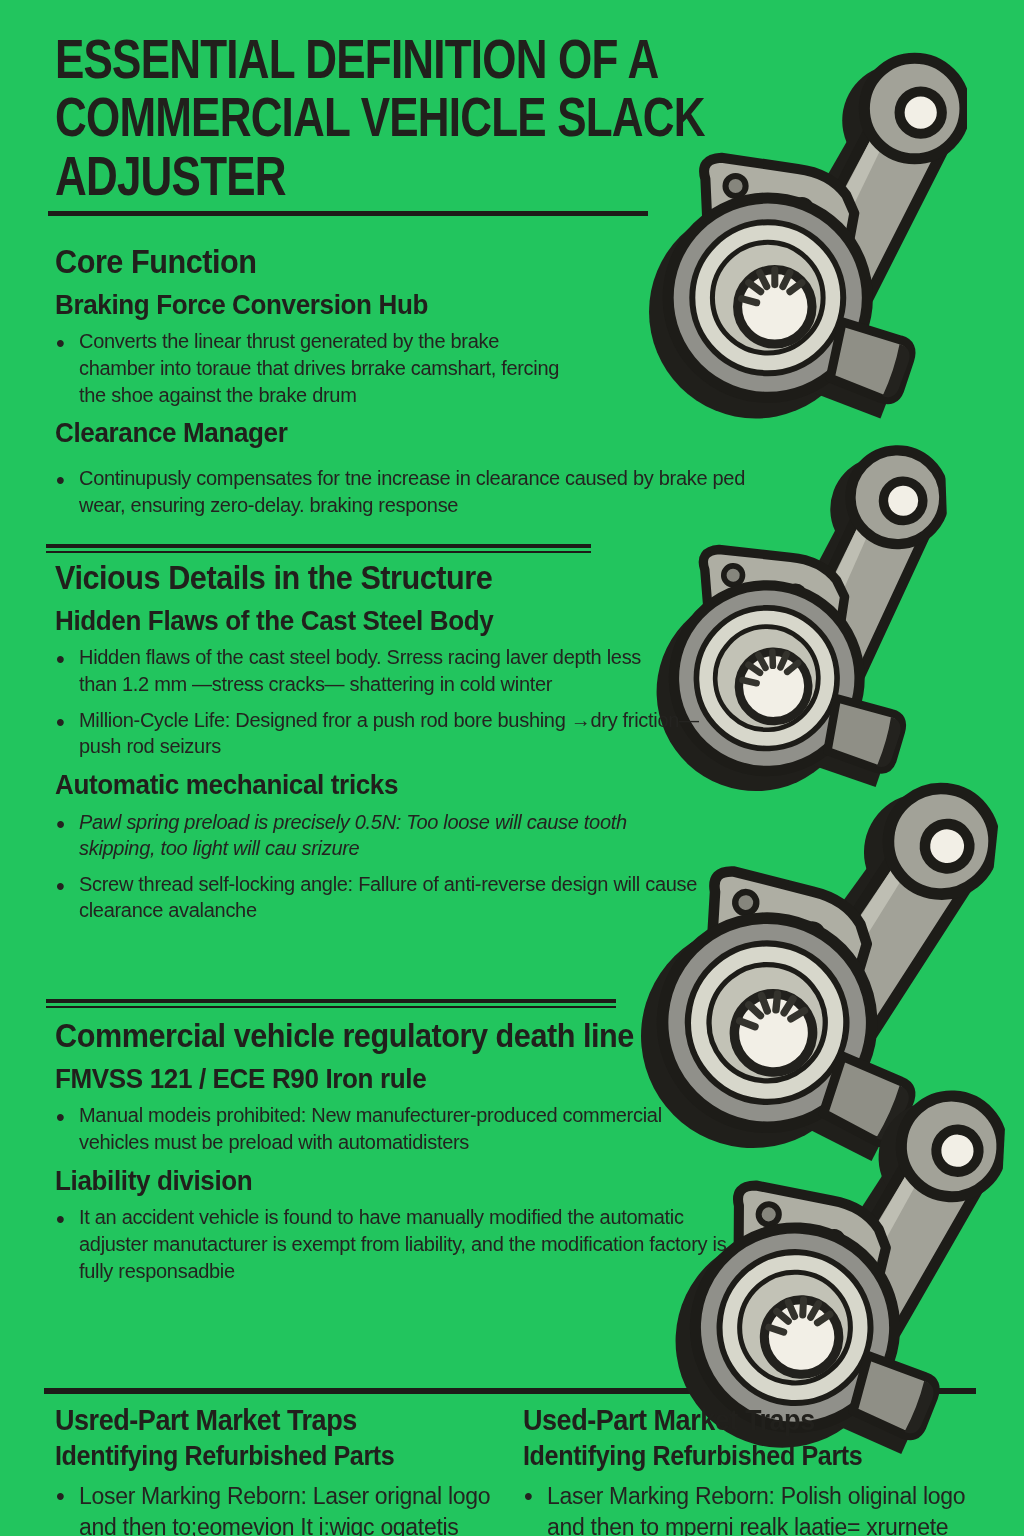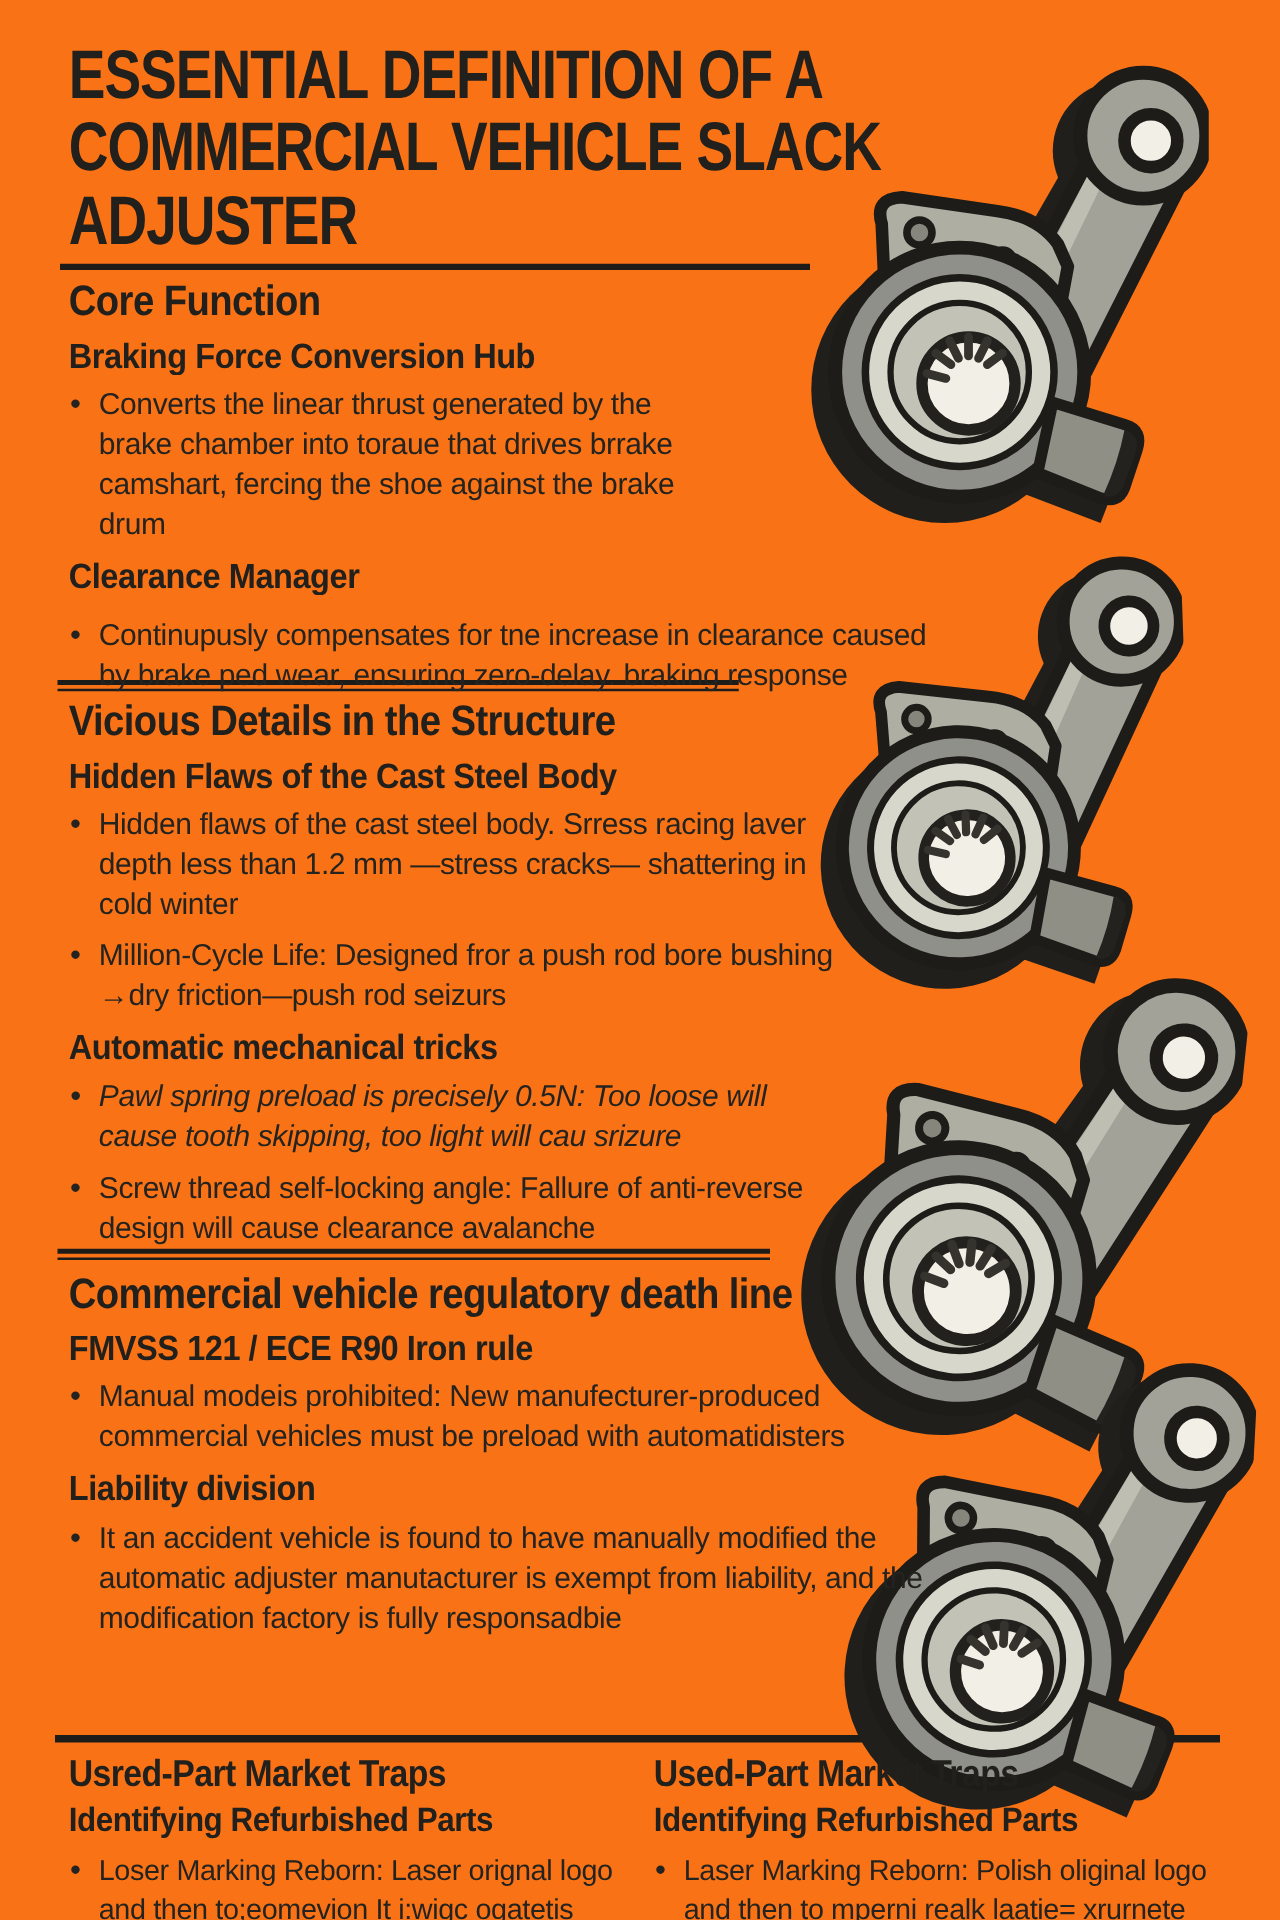--- a/index.html
+++ b/index.html
@@ -1,56 +1,56 @@
 <!DOCTYPE html>
 <html><head>
 <meta charset="utf-8">
 <style>
   * { margin:0; padding:0; box-sizing:border-box; }
   html,body { width:1024px; }
   body { font-family:"Liberation Sans", sans-serif; }
   .page {
     position:relative; width:1024px; height:1536px;
-    background:#f97316; overflow:hidden; color:#21201c;
+    background:#22c55e; overflow:hidden; color:#21201c;
   }
   
   .title {
     position:absolute; left:55px; top:30px; z-index:3;
     font-weight:700; font-size:55px; line-height:1.06;
     letter-spacing:-1px; color:#21201c;
     transform:scaleX(.8); transform-origin:left top; white-space:nowrap;
   }
   
   .rule { position:absolute; z-index:1; background:#1d1c18; }
   .rule-1 { left:48px; top:211px; width:600px; height:5px; }
   .rule-dbl { position:absolute; z-index:1; }
   .rule-dbl .a { height:4px; background:#1d1c18; }
   .rule-dbl .b { height:2px; background:#1d1c18; margin-top:3px; }
   .rule-2 { left:46px; top:544px; width:545px; }
   .rule-3 { left:46px; top:999px; width:570px; }
   .rule-4 { left:44px; top:1388px; width:932px; height:6px; }
   
   .sec { position:absolute; left:55px; z-index:3; width:720px; }
-  .sec-1 { top:224px; }
+  .sec-1 { top:244px; }
   .sec-2 { top:560px; }
   .sec-3 { top:1018px; }
   .h2 {
     font-size:34px; font-weight:700; line-height:1.05; margin-bottom:6px;
     letter-spacing:-.5px; transform:scaleX(.9); transform-origin:left top;
     white-space:nowrap; color:#21201c;
   }
   .h3 {
     font-size:28px; font-weight:700; line-height:1.1; margin:10px 0 8px;
     letter-spacing:-.4px; transform:scaleX(.93); transform-origin:left top;
     white-space:nowrap; color:#21201c;
   }
   ul { list-style:none; margin:0 0 2px; }
   li {
     position:relative; padding-left:24px; margin-bottom:9px;
-    font-size:24px; line-height:1.33; letter-spacing:-.3px; color:#242320;
+    font-size:20px; line-height:1.33; letter-spacing:-.3px; color:#242320;
   }
   li::before { content:"•"; position:absolute; left:1px; top:-1px; font-size:25px; }
   .w510 { max-width:510px; } .w715 { max-width:715px;margin-top:16px; }
   .w590 { max-width:590px; } .w670 { max-width:670px; }
   .w625 { max-width:625px;font-style:italic; } .w658 { max-width:658px; }
   .w655 { max-width:655px; } .w600 { max-width:600px; }
   .w694 { max-width:694px; }
   
   .footer-col { position:absolute; top:1404px; z-index:3; width:470px; }
   .fc-left { left:55px; }

